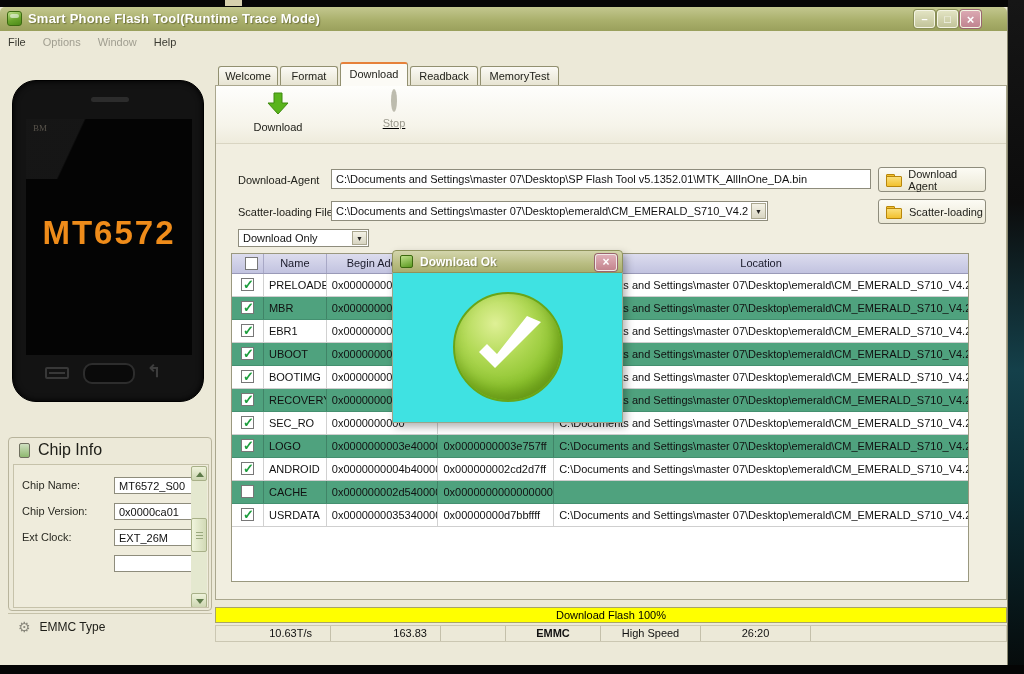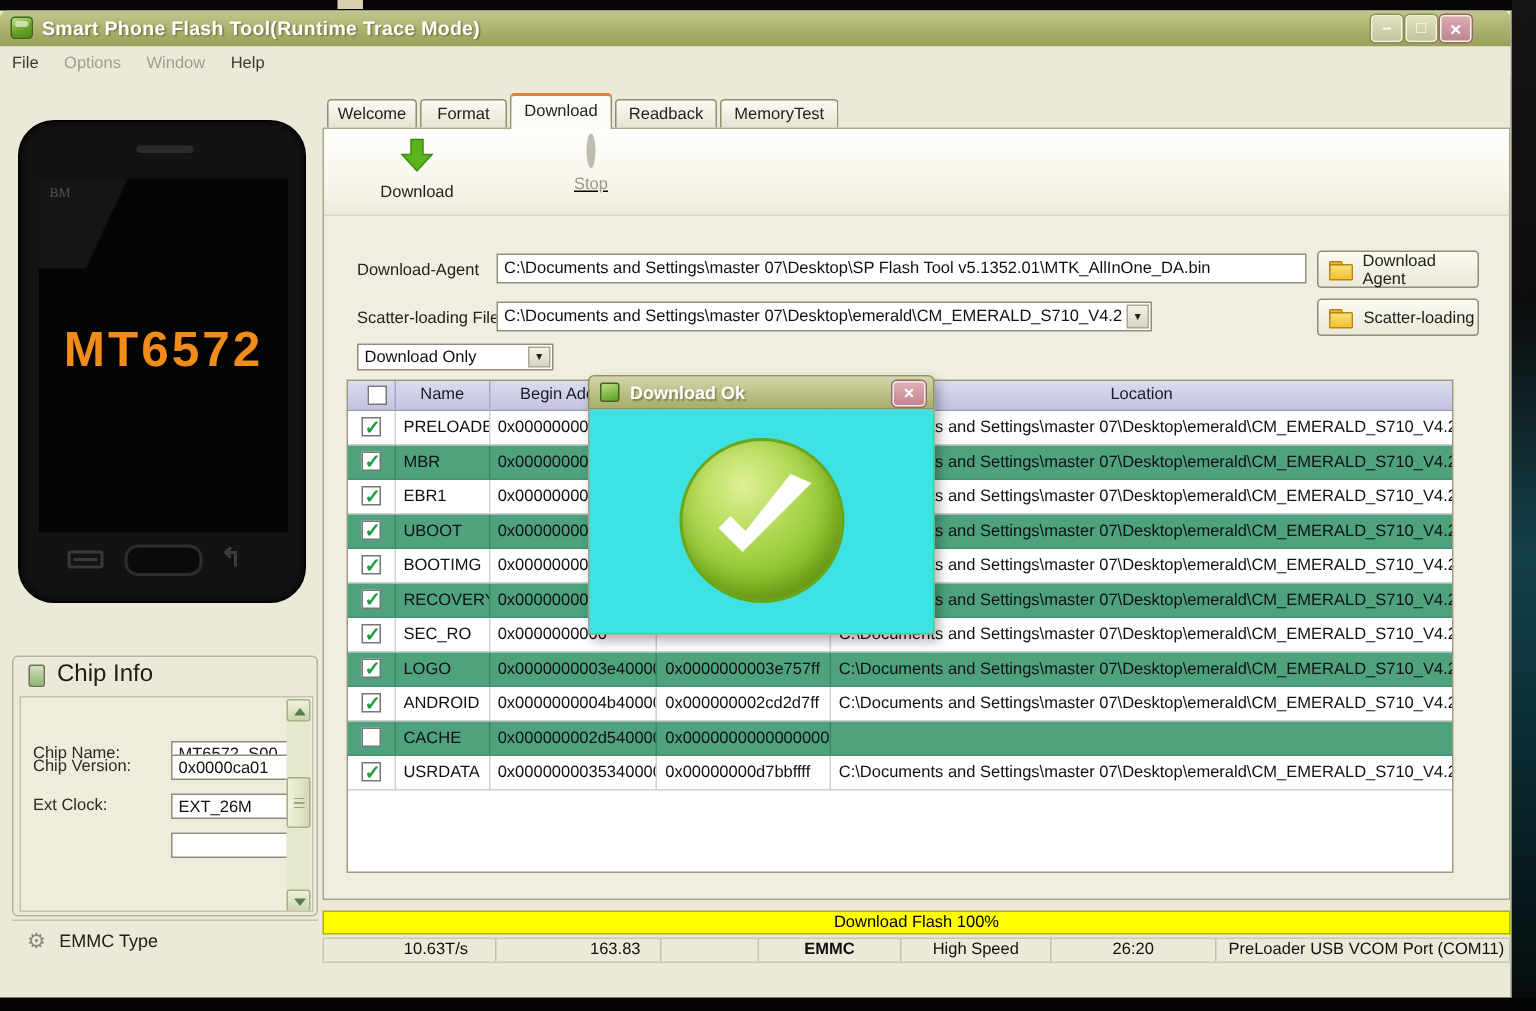--- a/index.html
+++ b/index.html
@@ -59,21 +59,21 @@
   
   .chip-group { position:absolute; left:8px; top:430px; width:204px; height:174px;
      border:1px solid #b8b49c; border-radius:4px; background:#ece9d8; overflow:hidden; }
   .chip-header { position:absolute; left:0; top:0; width:100%; height:24px; display:flex; align-items:center; padding-left:10px; }
   .chip-icon { width:11px; height:15px; border:1px solid #6f6f5f; border-radius:2px;
      background:linear-gradient(180deg,#cfe0c0,#8fb870); margin-right:8px; }
   .chip-title { font-size:16px; color:#20201a; }
   .chip-inner { position:absolute; left:4px; top:26px; width:196px; height:144px;
      border:1px solid #c6c2aa; background:#efecdc; overflow:hidden; }
   .chip-row { position:absolute; left:0; width:100%; height:18px; }
-  .chip-row:nth-child(1){top:29px} .chip-row:nth-child(2){top:38px} .chip-row:nth-child(3){top:64px}
+  .chip-row:nth-child(1){top:12px} .chip-row:nth-child(2){top:38px} .chip-row:nth-child(3){top:64px}
   .chip-row:nth-child(4){top:90px} .chip-row:nth-child(5){top:116px} .chip-row:nth-child(6){top:142px}
   .chip-label { position:absolute; left:8px; top:2px; font-size:11px; color:#2a2a22; }
   .chip-value { position:absolute; left:100px; top:0; width:80px; height:17px; background:#fff;
      border:1px solid #8e8c7c; font-size:11px; padding:2px 0 0 4px; color:#111; }
   .chip-scroll { position:absolute; right:1px; top:1px; width:16px; height:142px; background:#e4e8cf; }
   .scroll-btn { position:absolute; left:0; width:16px; height:15px; background:linear-gradient(180deg,#eef2da,#cdd6b2);
      border:1px solid #a8b088; border-radius:2px; }
   .scroll-btn.up{top:0} .scroll-btn.down{bottom:0}
   .scroll-btn::after{content:""; position:absolute; left:4px; border-left:4px solid transparent; border-right:4px solid transparent;}
   .scroll-btn.up::after{top:5px; border-bottom:5px solid #5d7a49;}
@@ -404,21 +404,20 @@
     </div>
 
     <div class="progress">Download Flash 100%</div>
     <div class="status-bar">
         <div class="scell s0">10.63T/s</div>
         <div class="scell s1">163.83</div>
         <div class="scell s2"></div>
         <div class="scell s3">EMMC</div>
         <div class="scell s4">High Speed</div>
         <div class="scell s5">26:20</div>
-        <div class="scell s6">PreLoader USB VCOM Port (COM11)</div>
       </div>
   </div>
 
   <div class="dialog">
     <div class="dialog-title">
       <div class="dialog-icon"></div>
       <div class="dialog-title-text">Download Ok</div>
       <div class="dialog-close">×</div>
     </div>
     <div class="dialog-body">

